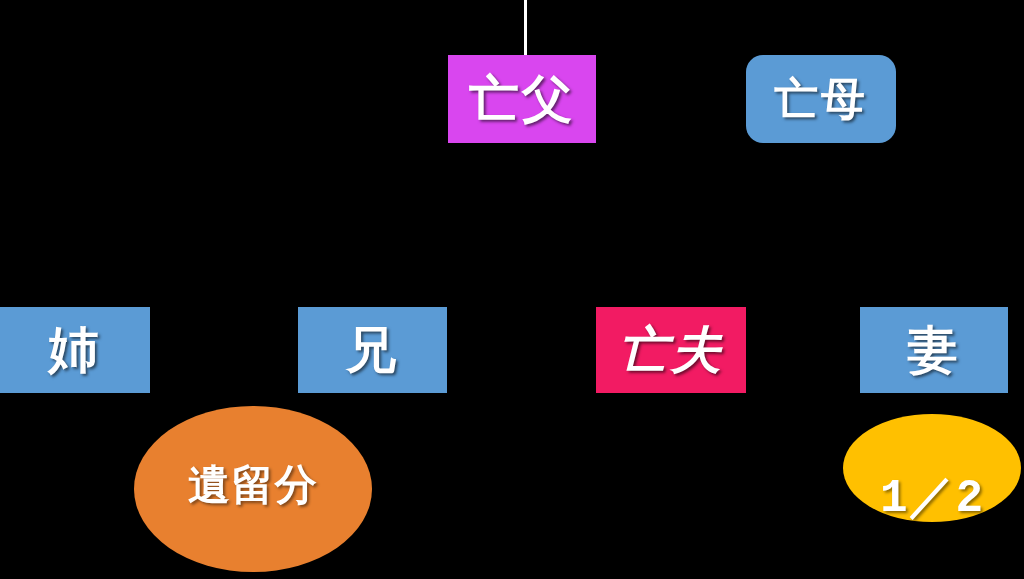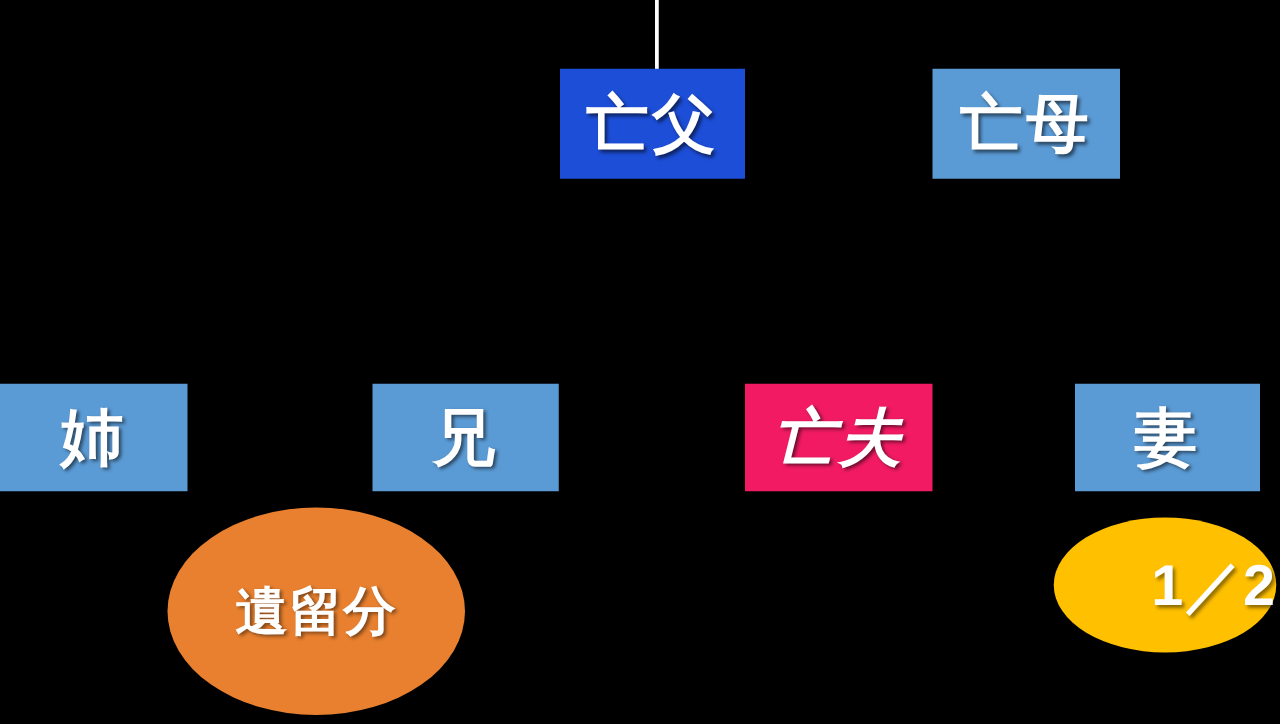--- a/index.html
+++ b/index.html
@@ -41,40 +41,41 @@
     color: #FFFFFF;
     font-weight: bold;
     letter-spacing: 0.06em;
     text-shadow: 2px 2px 3px rgba(0,0,0,0.55);
     box-sizing: border-box;
     line-height: 1;
     user-select: none;
   }
 
   .box-father   { left: 448px; top: 55px;  width: 148px; height: 88px; font-size: 50px; }
-  .box-mother   { left: 746px; top: 55px;  width: 150px; height: 88px; font-size: 50px; }
+  .box-mother   { left: 746px; top: 55px;  width: 150px; height: 88px; font-size: 44px; border-radius: 17px; }
 
   .box-sister   { left: 0px;   top: 307px; width: 150px; height: 86px; font-size: 50px; }
   .box-brother  { left: 298px; top: 307px; width: 149px; height: 86px; font-size: 50px; }
   .box-husband  { left: 596px; top: 307px; width: 150px; height: 86px; font-size: 50px; font-style: italic; }
   .box-wife     { left: 860px; top: 307px; width: 148px; height: 86px; font-size: 50px; }
 
   
   .node-ellipse {
     position: absolute;
     display: flex;
-    flex-direction: column;
+    flex-direction: row;
     align-items: center;
     justify-content: center;
     border-radius: 50%;
     color: #FFFFFF;
     font-weight: bold;
     text-shadow: 2px 2px 3px rgba(0,0,0,0.45);
     box-sizing: border-box;
     user-select: none;
+    font-family: Liberation Mono, monospace;
   }
 
   .ellipse-igon {
     left: 134px;
     top: 406px;
     width: 238px;
     height: 166px;
     font-size: 42px;
     line-height: 1.12;
     letter-spacing: 0.03em;
@@ -91,21 +92,21 @@
     letter-spacing: 0.02em;
   }
 </style>
 </head>
 <body>
 
 <div id="canvas">
 
   <div class="connector connector-vert-father"></div>
 
-  <div class="node-box box-father" style="background:#1d4ed8;">
+  <div class="node-box box-father" style="background:#d946ef;">
     <span>亡父</span>
   </div>
 
   <div class="node-box box-mother" style="background:#5B9BD5;">
     <span>亡母</span>
   </div>
 
   <div class="node-box box-sister" style="background:#5B9BD5;">
     <span>姉</span>
   </div>

